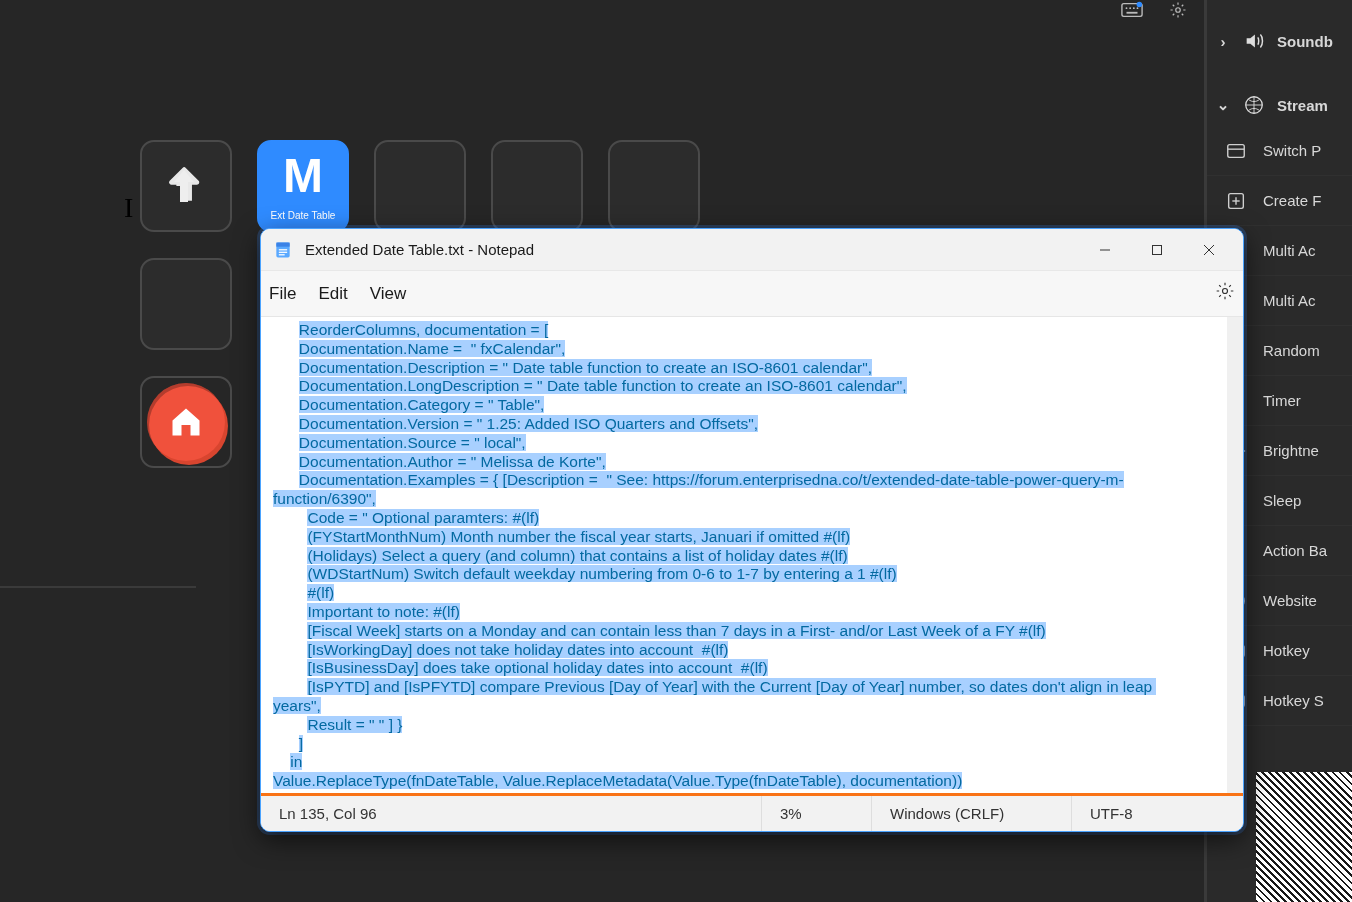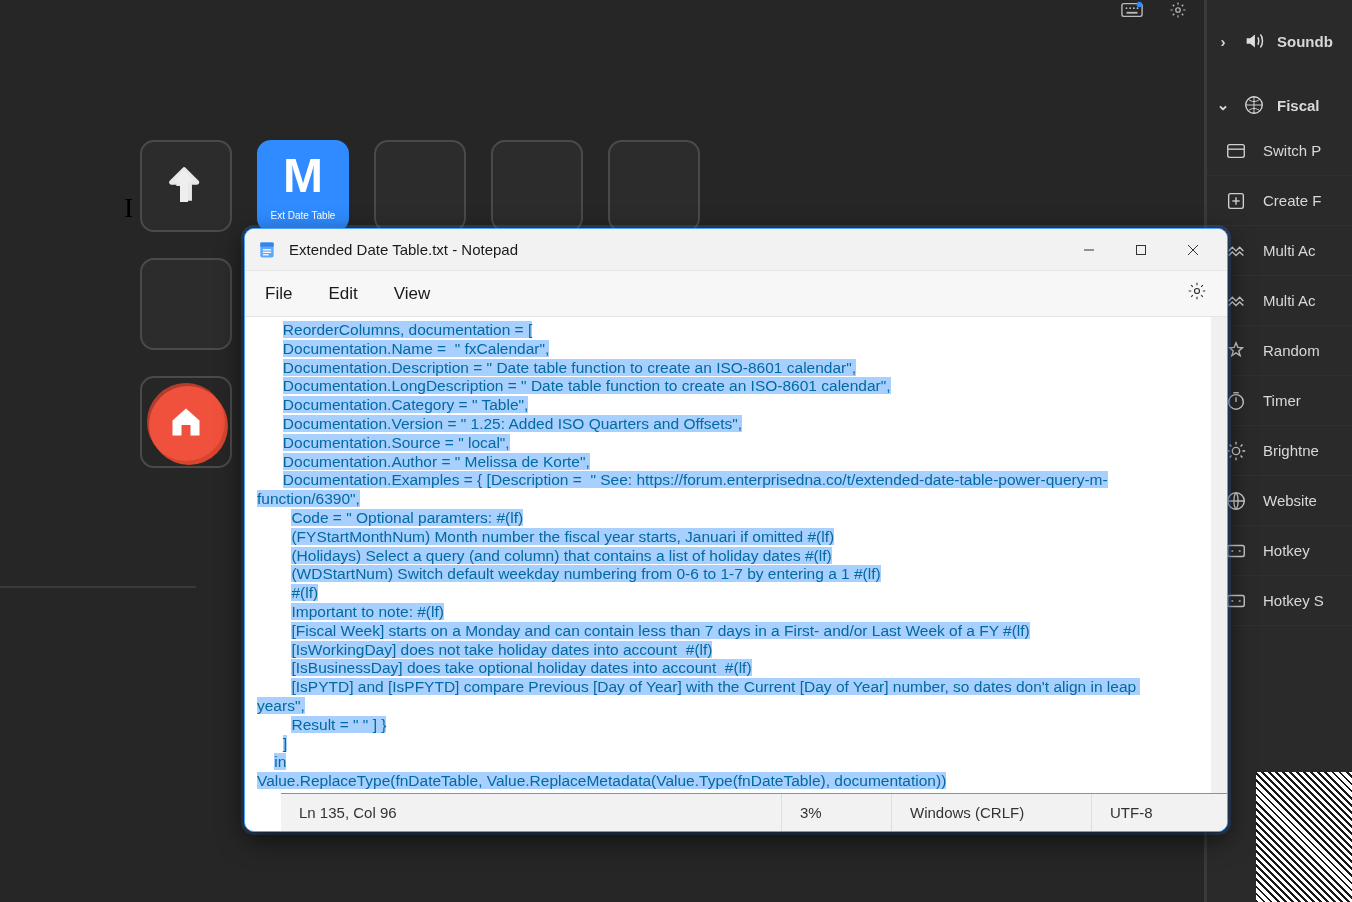--- a/index.html
+++ b/index.html
@@ -147,21 +147,21 @@
 .left-divider {
   position:absolute;
   left:0; top:586px;
   width: 196px; height:2px;
   background:#3a3a3a;
 }
 
 
 .notepad {
   position: absolute;
-  left: 244px;
+  left: 260px;
   top: 228px;
   width: 984px;
   height: 604px;
   background: #fff;
   border-radius: 10px;
   border: 1px solid #4aa3ff;
   box-shadow: 0 8px 26px rgba(0,0,0,.6), 0 0 0 3px rgba(60,140,255,.25);
   display: flex;
   flex-direction: column;
   overflow: hidden;
@@ -184,22 +184,22 @@
   display:flex; align-items:center; justify-content:center;
   color:#333;
 }
 .np-winbtn svg { width:12px;height:12px; stroke:#333; stroke-width:1; fill:none; }
 
 .np-menubar {
   height: 46px;
   background: #f7f7f7;
   display: flex;
   align-items: center;
-  gap: 36px;
-  padding: 0 20px;
+  gap: 22px;
+  padding: 0 8px;
   font-size: 17px;
   color: #1a1a1a;
   border-bottom: 1px solid #e6e6e6;
 }
 .np-menubar .menu-item { cursor: default; }
 .np-settings { margin-left:auto; color:#333; }
 .np-settings svg{ width:20px;height:20px; stroke:#333; fill:none; stroke-width:1.4;}
 
 .np-content {
   flex: 1;
@@ -223,26 +223,25 @@
 .np-text .plain { background: transparent; }
 
 .np-scrollbar {
   position:absolute; right:0; top:0; bottom:0; width:16px;
   background:#f0f0f0;
 }
 
 .np-status {
   height: 38px;
   background: #f2f2f2;
-  border-top: 1px solid #f97316;
+  border-top: 3px solid #f97316;
   display: flex;
   align-items: center;
   font-size: 15px;
   color: #333;
-  margin-left: 36px;
 }
 .np-s-cell { padding: 0 18px; border-left: 1px solid #dedede; height:100%; display:flex;align-items:center;}
 .np-s-cell:first-child { border-left: none; }
 .np-s-lncol { width: 500px; }
 .np-s-zoom { width: 110px; }
 .np-s-eol { width: 200px; }
 .np-s-enc { flex:1; }
 </style>
 </head>
 <body>
@@ -333,21 +332,21 @@
     <span>Soundb</span>
   </div>
   <div class="panel-section-head" style="margin-top:22px;">
     <span class="chev">⌄</span>
     <span class="hicon">
       <svg viewBox="0 0 24 24">
           <circle cx="12" cy="12" r="9" fill="none" stroke="#ddd" stroke-width="1.4"></circle>
           <path d="M3 12h18M12 3v18M6 6c4 3 8 3 12 0M6 18c4-3 8-3 12 0" stroke="#ddd" fill="none" stroke-width="1"></path>
         </svg>
     </span>
-    <span>Fiscal</span>
+    <span>Stream</span>
   </div>
   <div id="panel-items">
       <div class="panel-item">
         <span class="picon">
           <svg viewBox="0 0 24 24">
             <rect x="3" y="5" width="18" height="14" rx="2"></rect>
             <line x1="3" y1="10" x2="21" y2="10"></line>
           </svg>
         </span>
         <span>Switch P</span>
@@ -399,20 +398,38 @@
         <span>Timer</span>
       </div>
       <div class="panel-item">
         <span class="picon">
           <svg viewBox="0 0 24 24">
             <circle cx="12" cy="12" r="4"></circle>
             <path d="M12 2v3M12 19v3M2 12h3M19 12h3M5 5l2 2M17 17l2 2M19 5l-2 2M7 17l-2 2"></path>
           </svg>
         </span>
         <span>Brightne</span>
+      </div>
+      <div class="panel-item">
+        <span class="picon">
+          <svg viewBox="0 0 24 24">
+            <path d="M20 13A8 8 0 1 1 11 4c0 5 4 9 9 9z"></path>
+          </svg>
+        </span>
+        <span>Sleep</span>
+      </div>
+      <div class="panel-item">
+        <span class="picon">
+          <svg viewBox="0 0 24 24">
+            <circle cx="12" cy="8" r="3"></circle>
+            <path d="M5 14c2 2 12 2 14 0"></path>
+            <path d="M4 18c2 3 14 3 16 0"></path>
+          </svg>
+        </span>
+        <span>Action Ba</span>
       </div>
       <div class="panel-item">
         <span class="picon">
           <svg viewBox="0 0 24 24">
             <circle cx="12" cy="12" r="9"></circle>
             <path d="M3 12h18M12 3c3 3 3 15 0 18M12 3c-3 3-3 15 0 18"></path>
           </svg>
         </span>
         <span>Website</span>
       </div>

